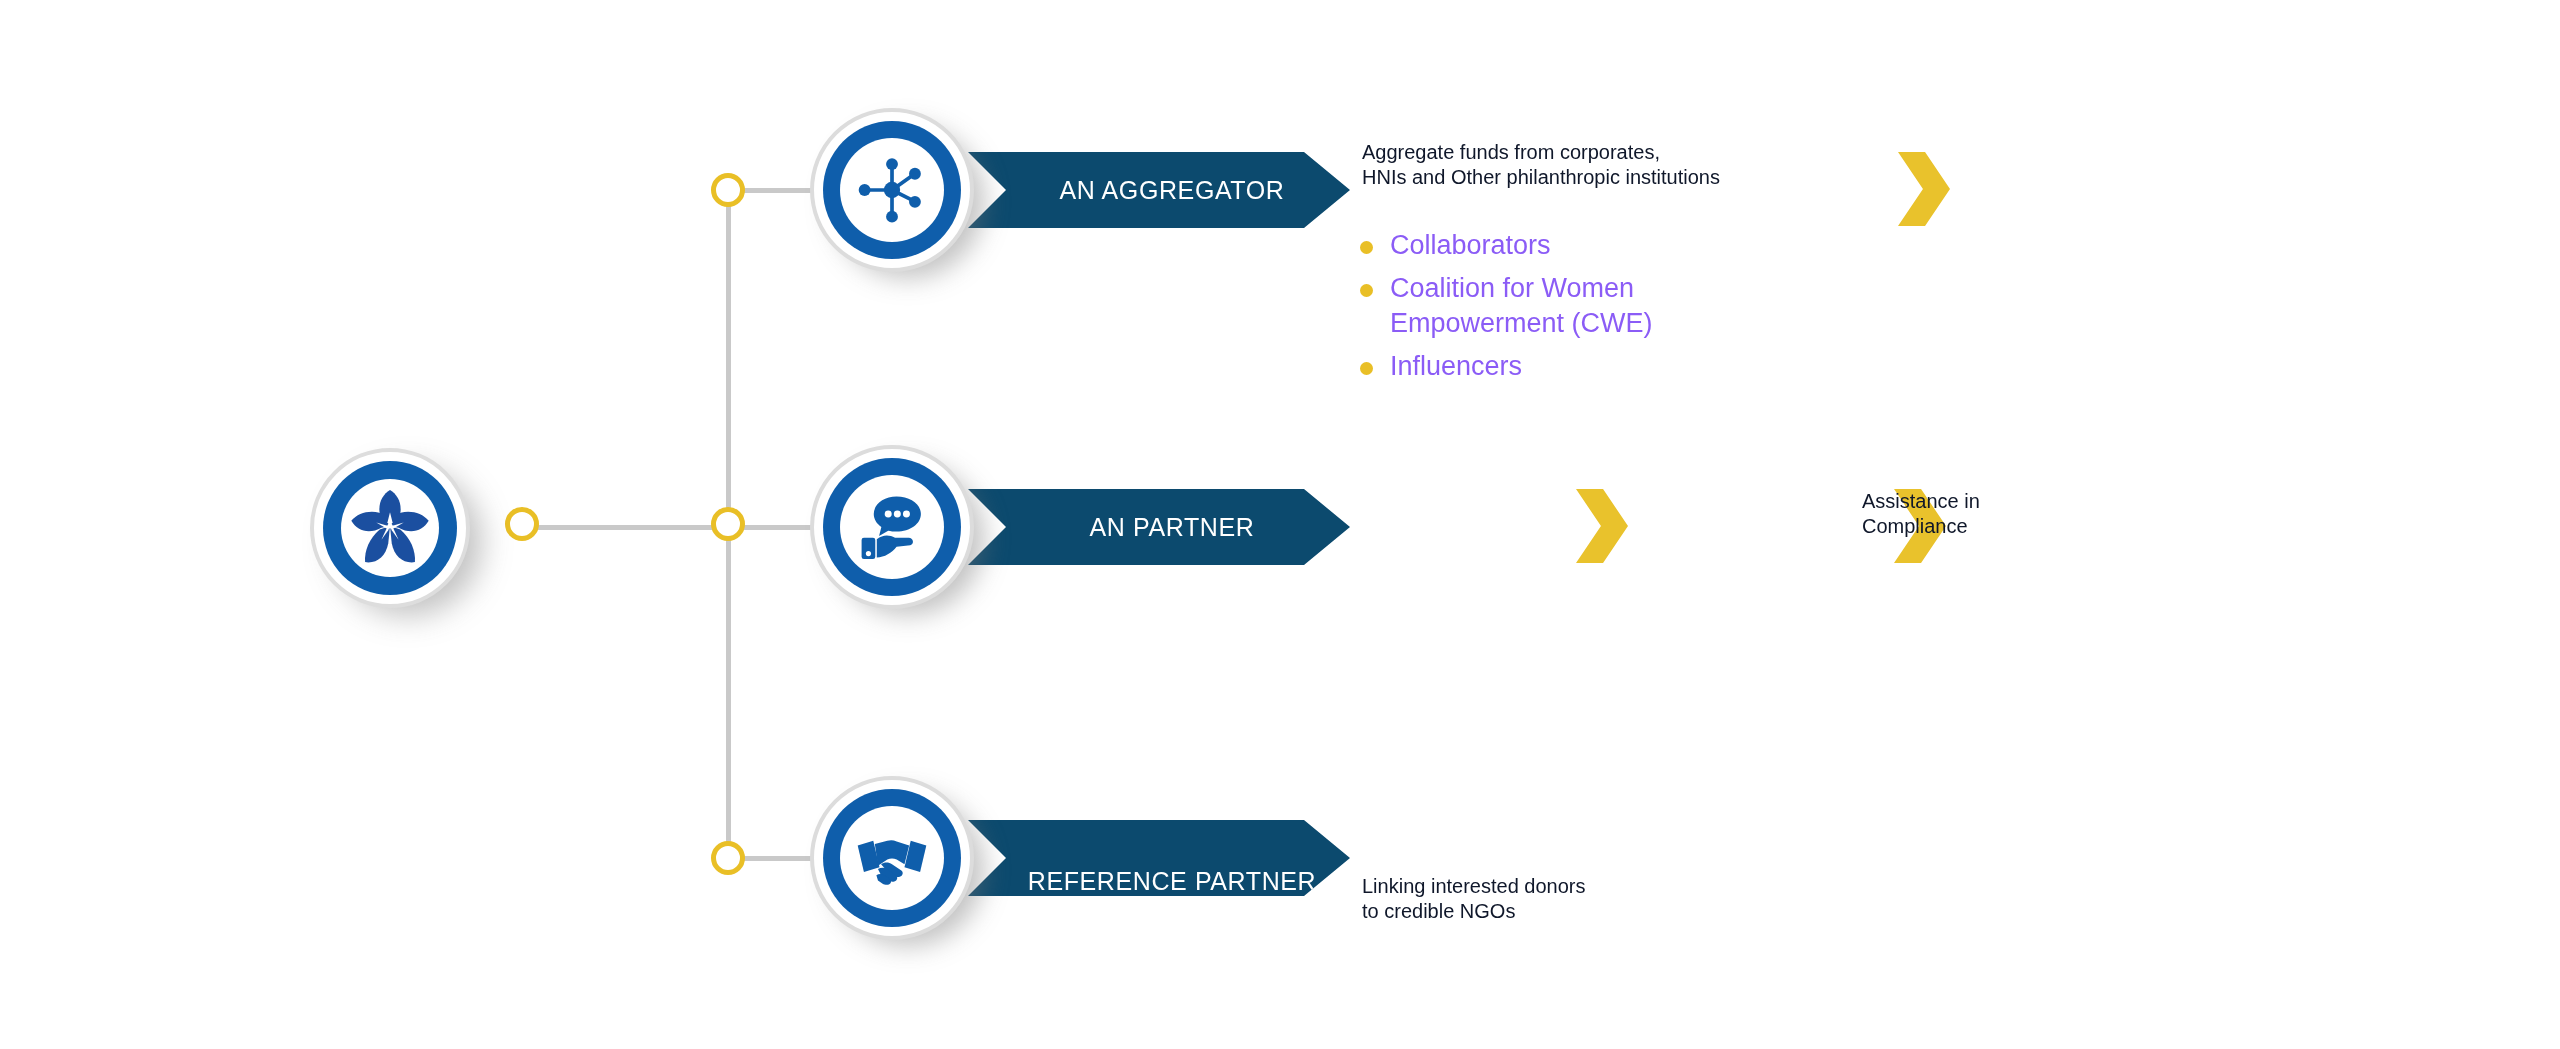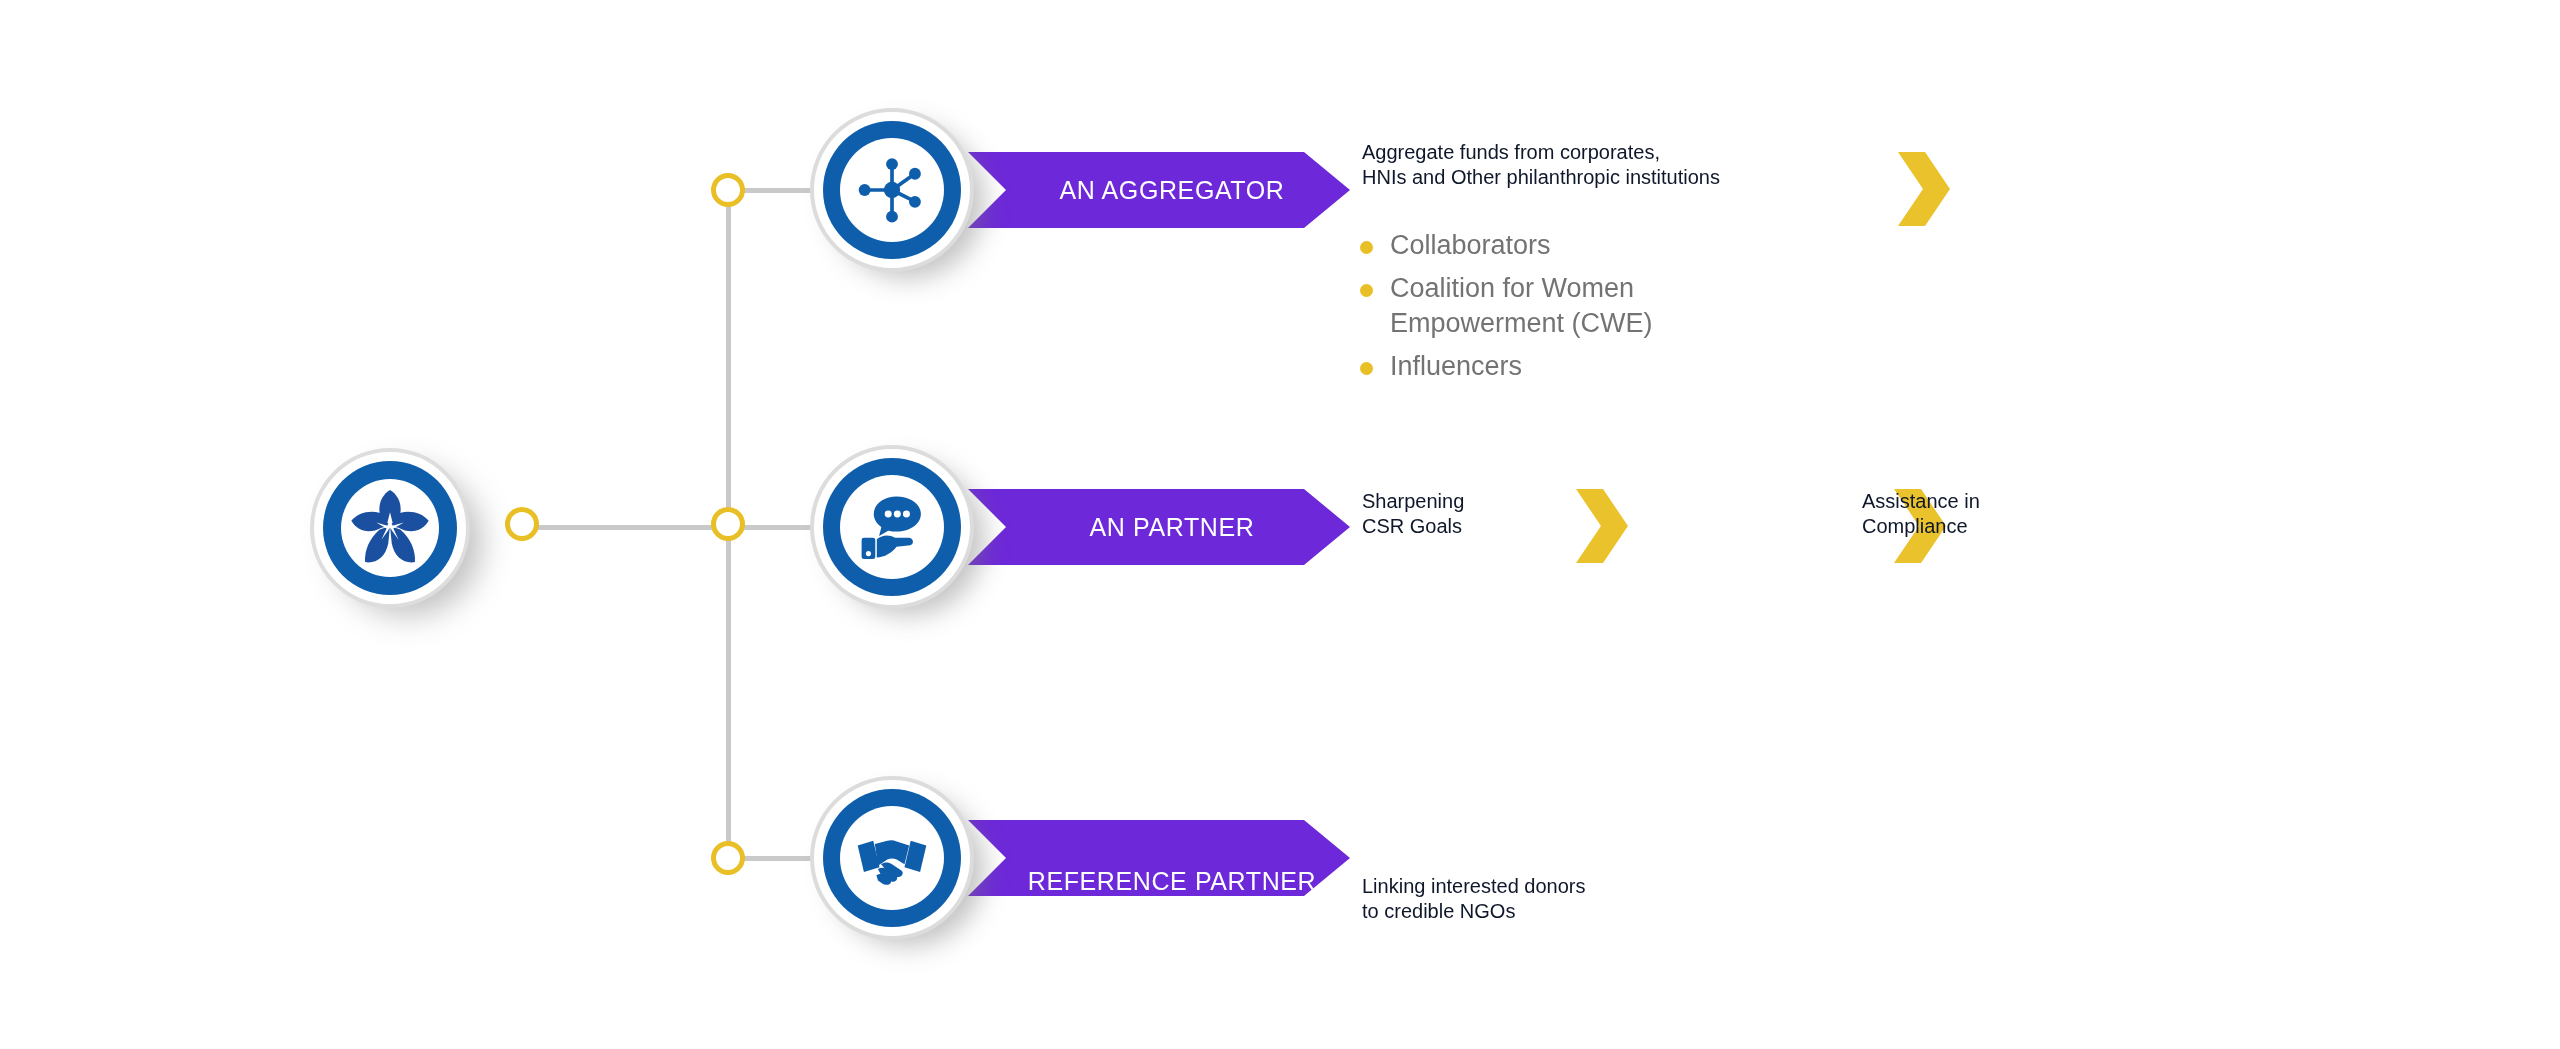--- a/index.html
+++ b/index.html
@@ -104,21 +104,21 @@
     background: #ffffff;
     display: flex;
     align-items: center;
     justify-content: center;
   }
 
   
   .banner {
     position: absolute;
     height: 76px;
-    background: #6d28d9;
+    background: #0c4a6e;
     display: flex;
     align-items: center;
     justify-content: center;
     z-index: 5;
     -webkit-clip-path: polygon(0 0, calc(100% - 46px) 0, 100% 50%, calc(100% - 46px) 100%, 0 100%, 38px 50%);
     clip-path: polygon(0 0, calc(100% - 46px) 0, 100% 50%, calc(100% - 46px) 100%, 0 100%, 38px 50%);
   }
   .banner-label {
     color: #ffffff;
     font-size: 25px;
@@ -150,21 +150,21 @@
   .bullet-dot {
     width: 13px;
     height: 13px;
     border-radius: 50%;
     background: #e9bf26;
     margin-top: 13px;
     margin-right: 17px;
     flex: 0 0 auto;
   }
   .bullet-text {
-    color: #737373;
+    color: #8b5cf6;
     font-size: 27px;
     line-height: 1.27;
     white-space: pre-line;
   }
 
   
   .chev {
     position: absolute;
     width: 52px;
     height: 74px;
@@ -286,22 +286,20 @@
           </svg>
         </span>
       </div>
     </div>
   </div>
 
   <div class="banner" style="left:968px; top:489px; width:382px;">
     <span class="banner-label">AN PARTNER</span>
   </div>
 
-  <div class="tx" style="left:1362px; top:489px; width:300px;">Sharpening
-CSR Goals</div>
 
   <div class="chev" style="left:1576px; top:489px;"></div>
 
   <div class="chev" style="left:1894px; top:489px;"></div>
   <div class="tx" style="left:1862px; top:489px; width:320px;">Assistance in
 Compliance</div>
 
   <div class="badge" style="left:810px; top:776px;">
     <div class="badge-inner">
       <div class="badge-core">

